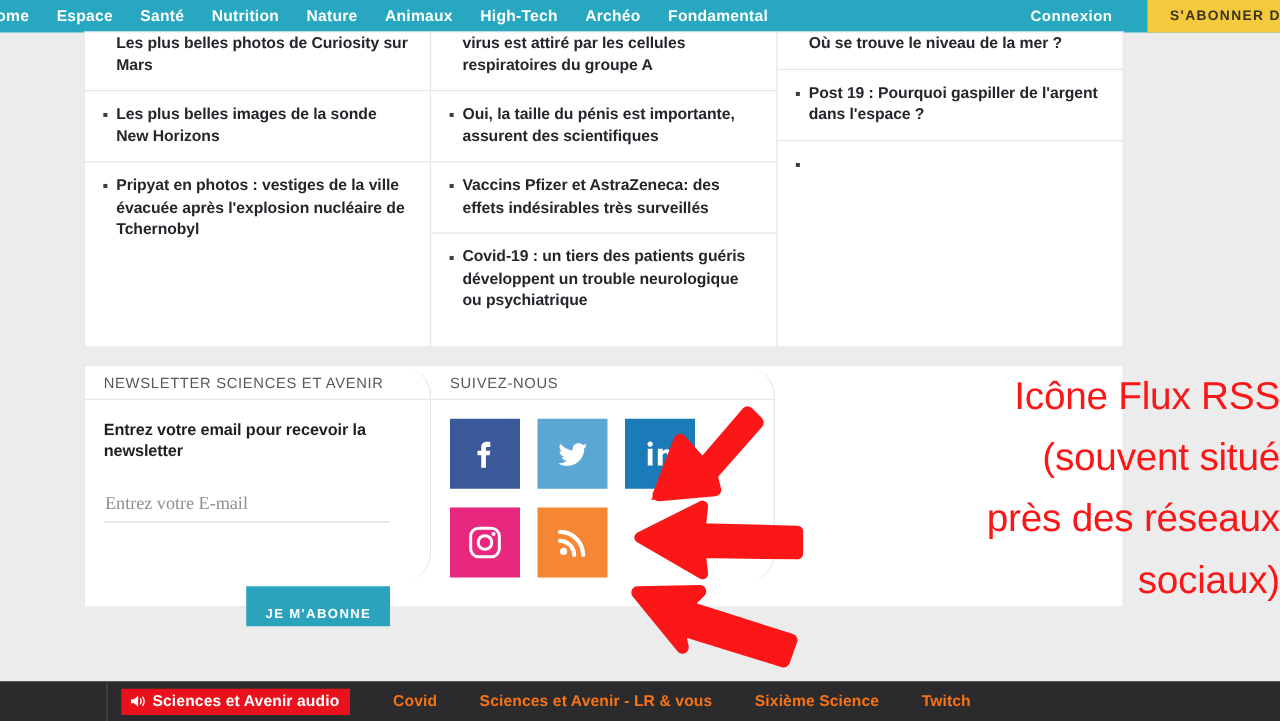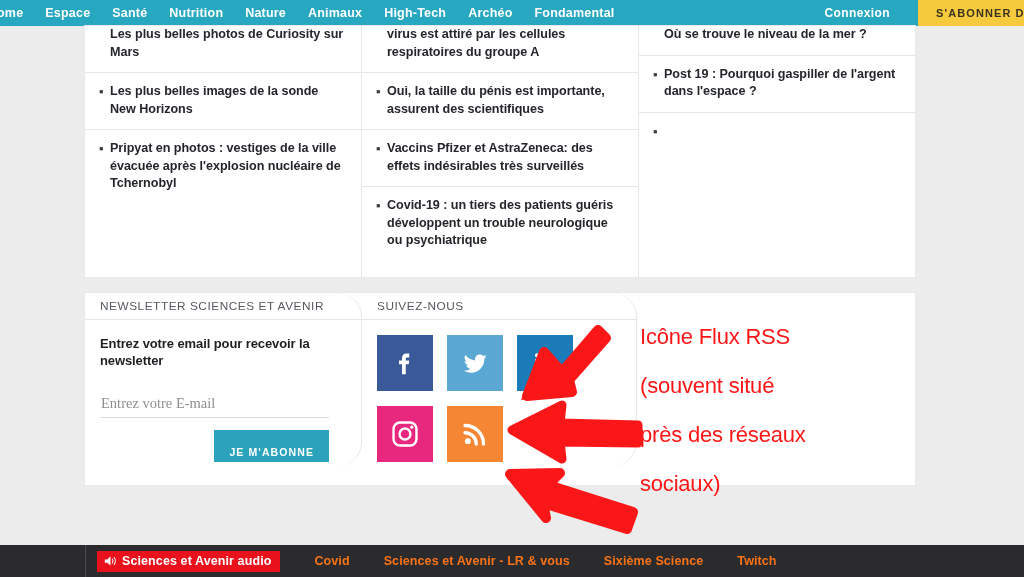--- a/index.html
+++ b/index.html
@@ -30,21 +30,21 @@
   }
   .subscribe-btn{
     background:#f5ca3c;color:#3b3322;font-size:11px;font-weight:bold;
     letter-spacing:1.1px;height:26px;line-height:26px;
     padding:0 0 0 18px;width:106px;box-sizing:border-box;
     white-space:nowrap;overflow:hidden;
   }
 
   
   .page{
-    position:absolute;left:85px;top:26px;width:830px;
+    position:absolute;left:68px;top:26px;width:830px;
   }
 
   
   .articles-card{
     background:#ffffff;width:830px;height:251px;
     box-sizing:border-box;display:flex;
     box-shadow:0 0 0 1px #e9e9e9;
   }
   .col{
     flex:0 0 277px;width:277px;box-sizing:border-box;
@@ -96,21 +96,21 @@
     font-family:"Liberation Serif", serif;font-size:14.5px;color:#8b8b8b;
     background:transparent;outline:none;padding:0 0 3px 1px;
     box-sizing:border-box;display:block;
   }
   .nl-input::placeholder{color:#8f8f8f;opacity:1;}
   .nl-btn-row{margin-top:12px;display:flex;justify-content:flex-end;width:229px;}
   .nl-btn{
     background:#2ba3bd;color:#ffffff;border:none;
     font-family:"Liberation Sans", sans-serif;
     font-size:10.5px;font-weight:bold;letter-spacing:1.1px;
-    height:24px;padding:16px 15px;cursor:pointer;white-space:nowrap;
+    height:24px;padding:16px 15px;cursor:pointer;white-space:nowrap;margin-top:39px;
   }
 
   
   .social-grid{
     padding:15px 0 0 15px;
     display:grid;grid-template-columns:repeat(3,56px);
     grid-auto-rows:56px;gap:15px 14px;
   }
   .sicon{
     width:56px;height:56px;display:flex;align-items:center;
@@ -118,23 +118,23 @@
   }
   .s-fb{background:#3a5998;}
   .s-tw{background:#5ba7d4;}
   .s-li{background:#1b7bb9;}
   .s-ig{background:#e8277f;}
   .s-rss{background:#f58634;}
 
   
   .annot-text{
     position:absolute;left:640px;top:292px;width:384px;
-    color:#fb1717;font-size:22px;line-height:49px;
-    text-align:left;font-weight:normal;
-    letter-spacing:-.2px;z-index:40;pointer-events:none;margin-top:20px;
+    color:#fb1717;font-size:31px;line-height:49px;
+    text-align:right;font-weight:normal;
+    letter-spacing:-.2px;z-index:40;pointer-events:none;
   }
   .arrows{
     position:absolute;left:0;top:0;width:1024px;height:577px;
     z-index:35;pointer-events:none;
   }
 
   
   .footer{
     position:absolute;left:0;bottom:0;width:1024px;height:32px;
     background:#2b2b2e;display:flex;align-items:center;

